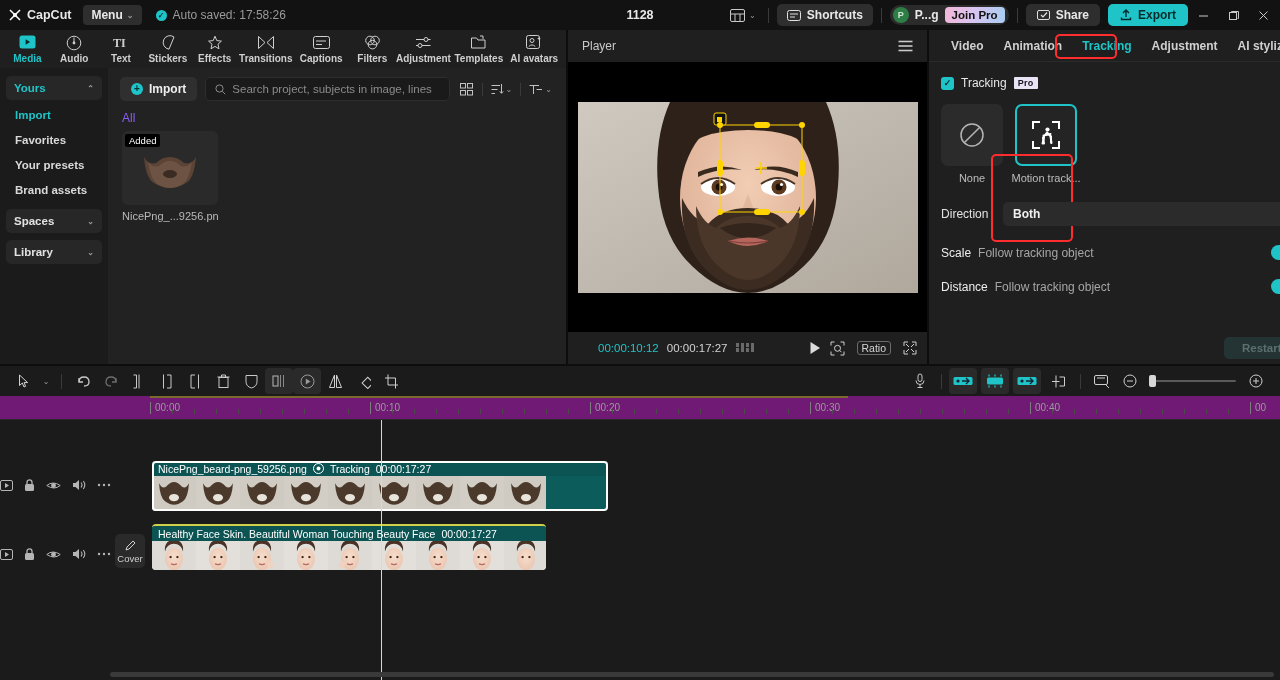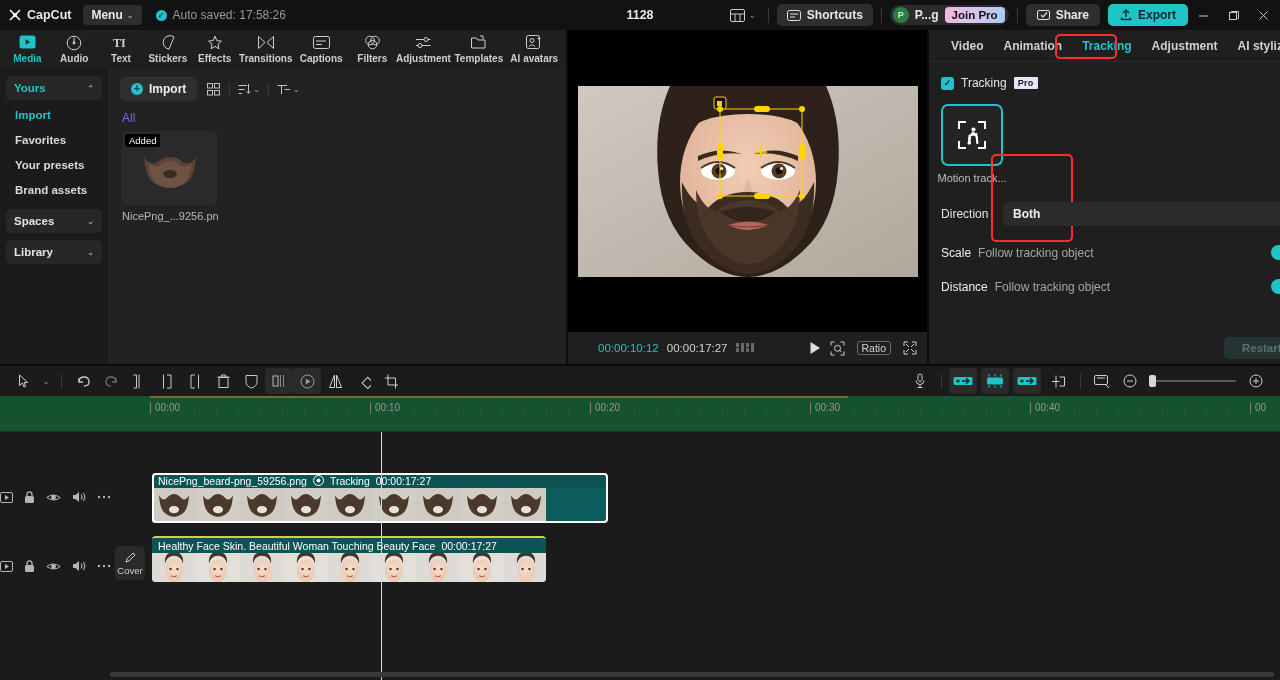--- a/index.html
+++ b/index.html
@@ -167,21 +167,21 @@
   .timeline { flex:1; background:#1b1b1b; display:flex; flex-direction:column; border-top:2px solid #0d0d0d; min-height:0; }
   .tl-toolbar { height:30px; display:flex; align-items:center; padding:0 10px; gap:0; }
   .tool { width:28px;height:26px;display:flex;align-items:center;justify-content:center;color:#c9c9c9;border-radius:4px; }
   .tool.boxed { background:#2a2a2a; }
   .tool.teal { background:#2a2a2a; color:#1fc4c8; }
   .tool-sep { width:1px;height:15px;background:#3a3a3a;margin:0 7px; }
   .tl-right { margin-left:auto; display:flex; align-items:center; }
   .zoom-slider { width:86px; height:2px; background:#5a5a5a; border-radius:2px; position:relative; margin:0 6px; }
   .zoom-knob { position:absolute; left:-1px; top:-5px; width:7px; height:12px; border-radius:2px; background:#d7d7d7; }
 
-  .ruler { height:36px; position:relative; background:#14532d; overflow:hidden; border-bottom:1px solid #2a2a2a;}
+  .ruler { height:24px; position:relative; background:#701a75; overflow:hidden; border-bottom:1px solid #2a2a2a;}
   .ruler .lbl { position:absolute; top:6px; font-size:10px; color:#9a9a9a; }
   .ruler .tick { position:absolute; top:13px; width:1px; height:5px; background:#4c4c4c; }
   .ruler .major { position:absolute; top:6px; width:1px; height:12px; background:#7d7d7d; }
   .ruler .span { position:absolute; top:0px; height:2px; background:#7a6a2c; }
 
   .tracks { flex:1; position:relative; overflow:hidden; }
   .track { position:absolute; left:0; right:0; display:flex; }
   .track-head { width:110px; display:flex; align-items:center; justify-content:center; gap:11px; color:#b5b5b5; }
   .th-ic { display:flex; align-items:center; justify-content:center; }
   .clip { position:absolute; border-radius:4px; overflow:hidden; background:#0d5c5c; }
@@ -423,20 +423,29 @@
             <span>Library</span>
             <span class="caret">⌄</span>
           </div>
         </div>
 
         <div class="browser">
           <div class="browser-top">
             <div class="import-btn">
               <span class="import-dot">+</span>
               <span>Import</span>
+            </div>
+            <div class="searchbox">
+              <span>
+                <svg width="11" height="11" viewBox="0 0 11 11">
+                    <circle cx="4.5" cy="4.5" r="3.6" stroke="#8b8b8b" fill="none"></circle>
+                    <line x1="7.2" y1="7.2" x2="10.2" y2="10.2" stroke="#8b8b8b"></line>
+                  </svg>
+              </span>
+              <input type="text" placeholder="Search project, subjects in image, lines" style="">
             </div>
             <div class="br-icons">
               <span class="ic-btn">
                 <svg width="14" height="13" viewBox="0 0 14 13">
                     <rect x="0.5" y="0.5" width="5" height="4.5" stroke="#c2c2c2" fill="none"></rect>
                     <rect x="7.5" y="0.5" width="5" height="4.5" stroke="#c2c2c2" fill="none"></rect>
                     <rect x="0.5" y="7.5" width="5" height="4.5" stroke="#c2c2c2" fill="none"></rect>
                     <rect x="7.5" y="7.5" width="5" height="4.5" stroke="#c2c2c2" fill="none"></rect>
                   </svg>
               </span>
@@ -476,20 +485,30 @@
                 <span class="badge-added">Added</span>
               </div>
               <div class="asset-name">NicePng_...9256.png</div>
             </div>
           </div>
         </div>
       </div>
     </div>
 
     <div class="player">
+      <div class="player-head">
+        <span>Player</span>
+        <span>
+          <svg width="15" height="12" viewBox="0 0 15 12">
+              <line x1="0.5" y1="1.5" x2="14.5" y2="1.5" stroke="#c9c9c9" stroke-width="1.6"></line>
+              <line x1="0.5" y1="6" x2="14.5" y2="6" stroke="#c9c9c9" stroke-width="1.6"></line>
+              <line x1="0.5" y1="10.5" x2="14.5" y2="10.5" stroke="#c9c9c9" stroke-width="1.6"></line>
+            </svg>
+        </span>
+      </div>
       <div class="stage">
         <div class="video-wrap">
           <svg width="340" height="191" viewBox="0 0 340 191">
             <defs>
               <linearGradient id="bg" x1="0" y1="0" x2="1" y2="1">
                 <stop offset="0" stop-color="#cfc9c0"></stop>
                   <stop offset="1" stop-color="#b0a89d"></stop>
               </linearGradient>
               <radialGradient id="skin" cx="0.5" cy="0.42" r="0.62">
                 <stop offset="0" stop-color="#f1cdb4"></stop>
@@ -606,20 +625,29 @@
           <span class="pro-pill">Pro</span>
           <span class="reset-ic">
             <svg width="14" height="14" viewBox="0 0 14 14">
                 <path d="M11.5 7 a4.5 4.5 0 1 1 -1.4 -3.2" stroke="#a9a9a9" fill="none" stroke-width="1.2"></path>
                 <path d="M11 1 v3 h-3" stroke="#a9a9a9" fill="none" stroke-width="1.2"></path>
               </svg>
           </span>
         </div>
 
         <div class="modes">
+          <div class="mode">
+            <span class="box">
+              <svg width="28" height="28" viewBox="0 0 28 28">
+                  <circle cx="14" cy="14" r="11" stroke="#b5b5b5" stroke-width="1.5" fill="none"></circle>
+                  <line x1="6.2" y1="21.8" x2="21.8" y2="6.2" stroke="#b5b5b5" stroke-width="1.5"></line>
+                </svg>
+            </span>
+            <span class="lbl">None</span>
+          </div>
           <div class="mode sel">
             <span class="box">
               <svg width="34" height="34" viewBox="0 0 34 34">
                 <path d="M4 11 V4 h7 M30 11 V4 h-7 M4 23 v7 h7 M30 23 v7 h-7" stroke="#ffffff" stroke-width="2" fill="none"></path>
                 <circle cx="18.5" cy="11.5" r="2.1" fill="#fff"></circle>
                 <path d="M18 14.5 l-4 5 l1 6 M18 14.5 l4 4 l0 6 M14.5 17.5 l7 -1.5" stroke="#fff" stroke-width="2" fill="none" stroke-linecap="round"></path>
                 <path d="M15 19.5 l-1.5 6 M21.5 18.5 l1 6.5" stroke="#fff" stroke-width="2" fill="none" stroke-linecap="round"></path>
               </svg>
             </span>
             <span class="lbl">Motion track...</span>

